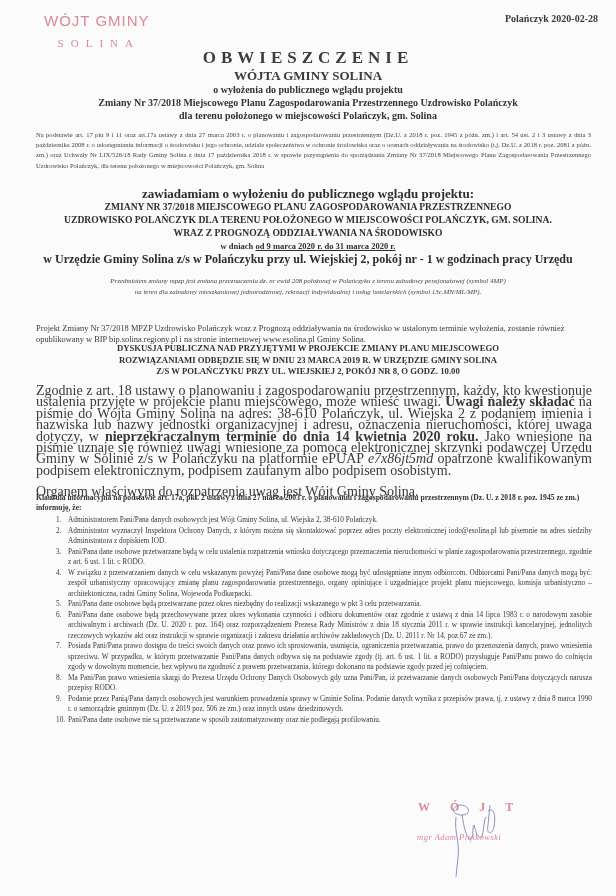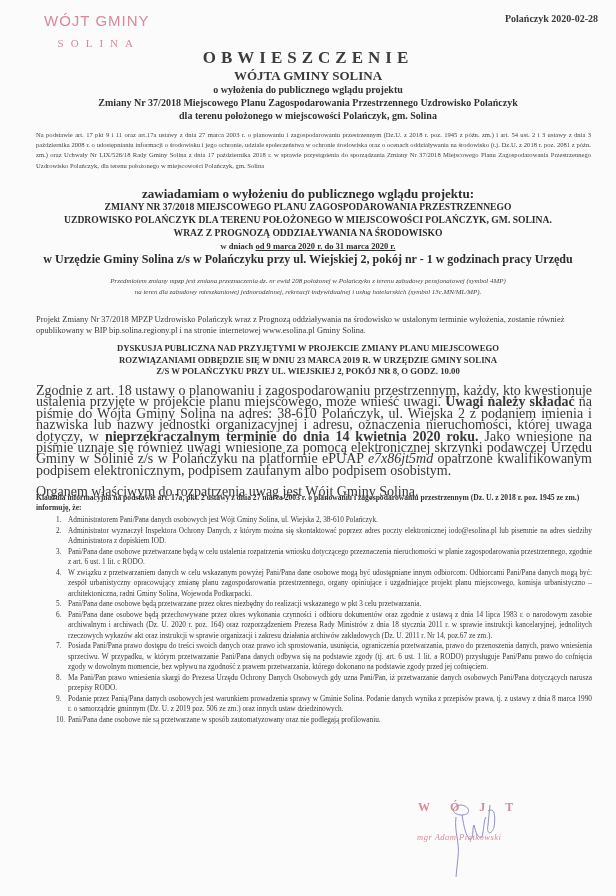--- a/index.html
+++ b/index.html
@@ -28,21 +28,21 @@
     .notice .lead { font-size: 13px; line-height: 12px; }
     .notice .caps { font-size: 9.6px; line-height: 13px; }
     .notice .dates { font-size: 8.5px; line-height: 14px; }
     .notice .dates u { text-decoration: underline; }
     .notice .place { font-size: 12px; line-height: 12px; }
     .subject {
       position: absolute; left: 30px; width: 556px; top: 275px; text-align: center;
       font-style: italic; font-size: 6.9px; line-height: 11px; color: #444;
     }
     .project {
-      position: absolute; left: 36px; width: 556px; top: 314px;
+      position: absolute; left: 36px; width: 556px; top: 323px;
       font-size: 8.4px; line-height: 11px; color: #3a3a3a;
     }
     .discussion {
       position: absolute; left: 0; width: 616px; top: 343px; text-align: center;
       font-weight: bold; font-size: 8.7px; line-height: 11.6px; color: #333;
     }
     .remarks {
       position: absolute; left: 36px; width: 556px; top: 385px;
       font-size: 14px; line-height: 11.4px; text-align: justify; color: #3a3a3a;
     }

